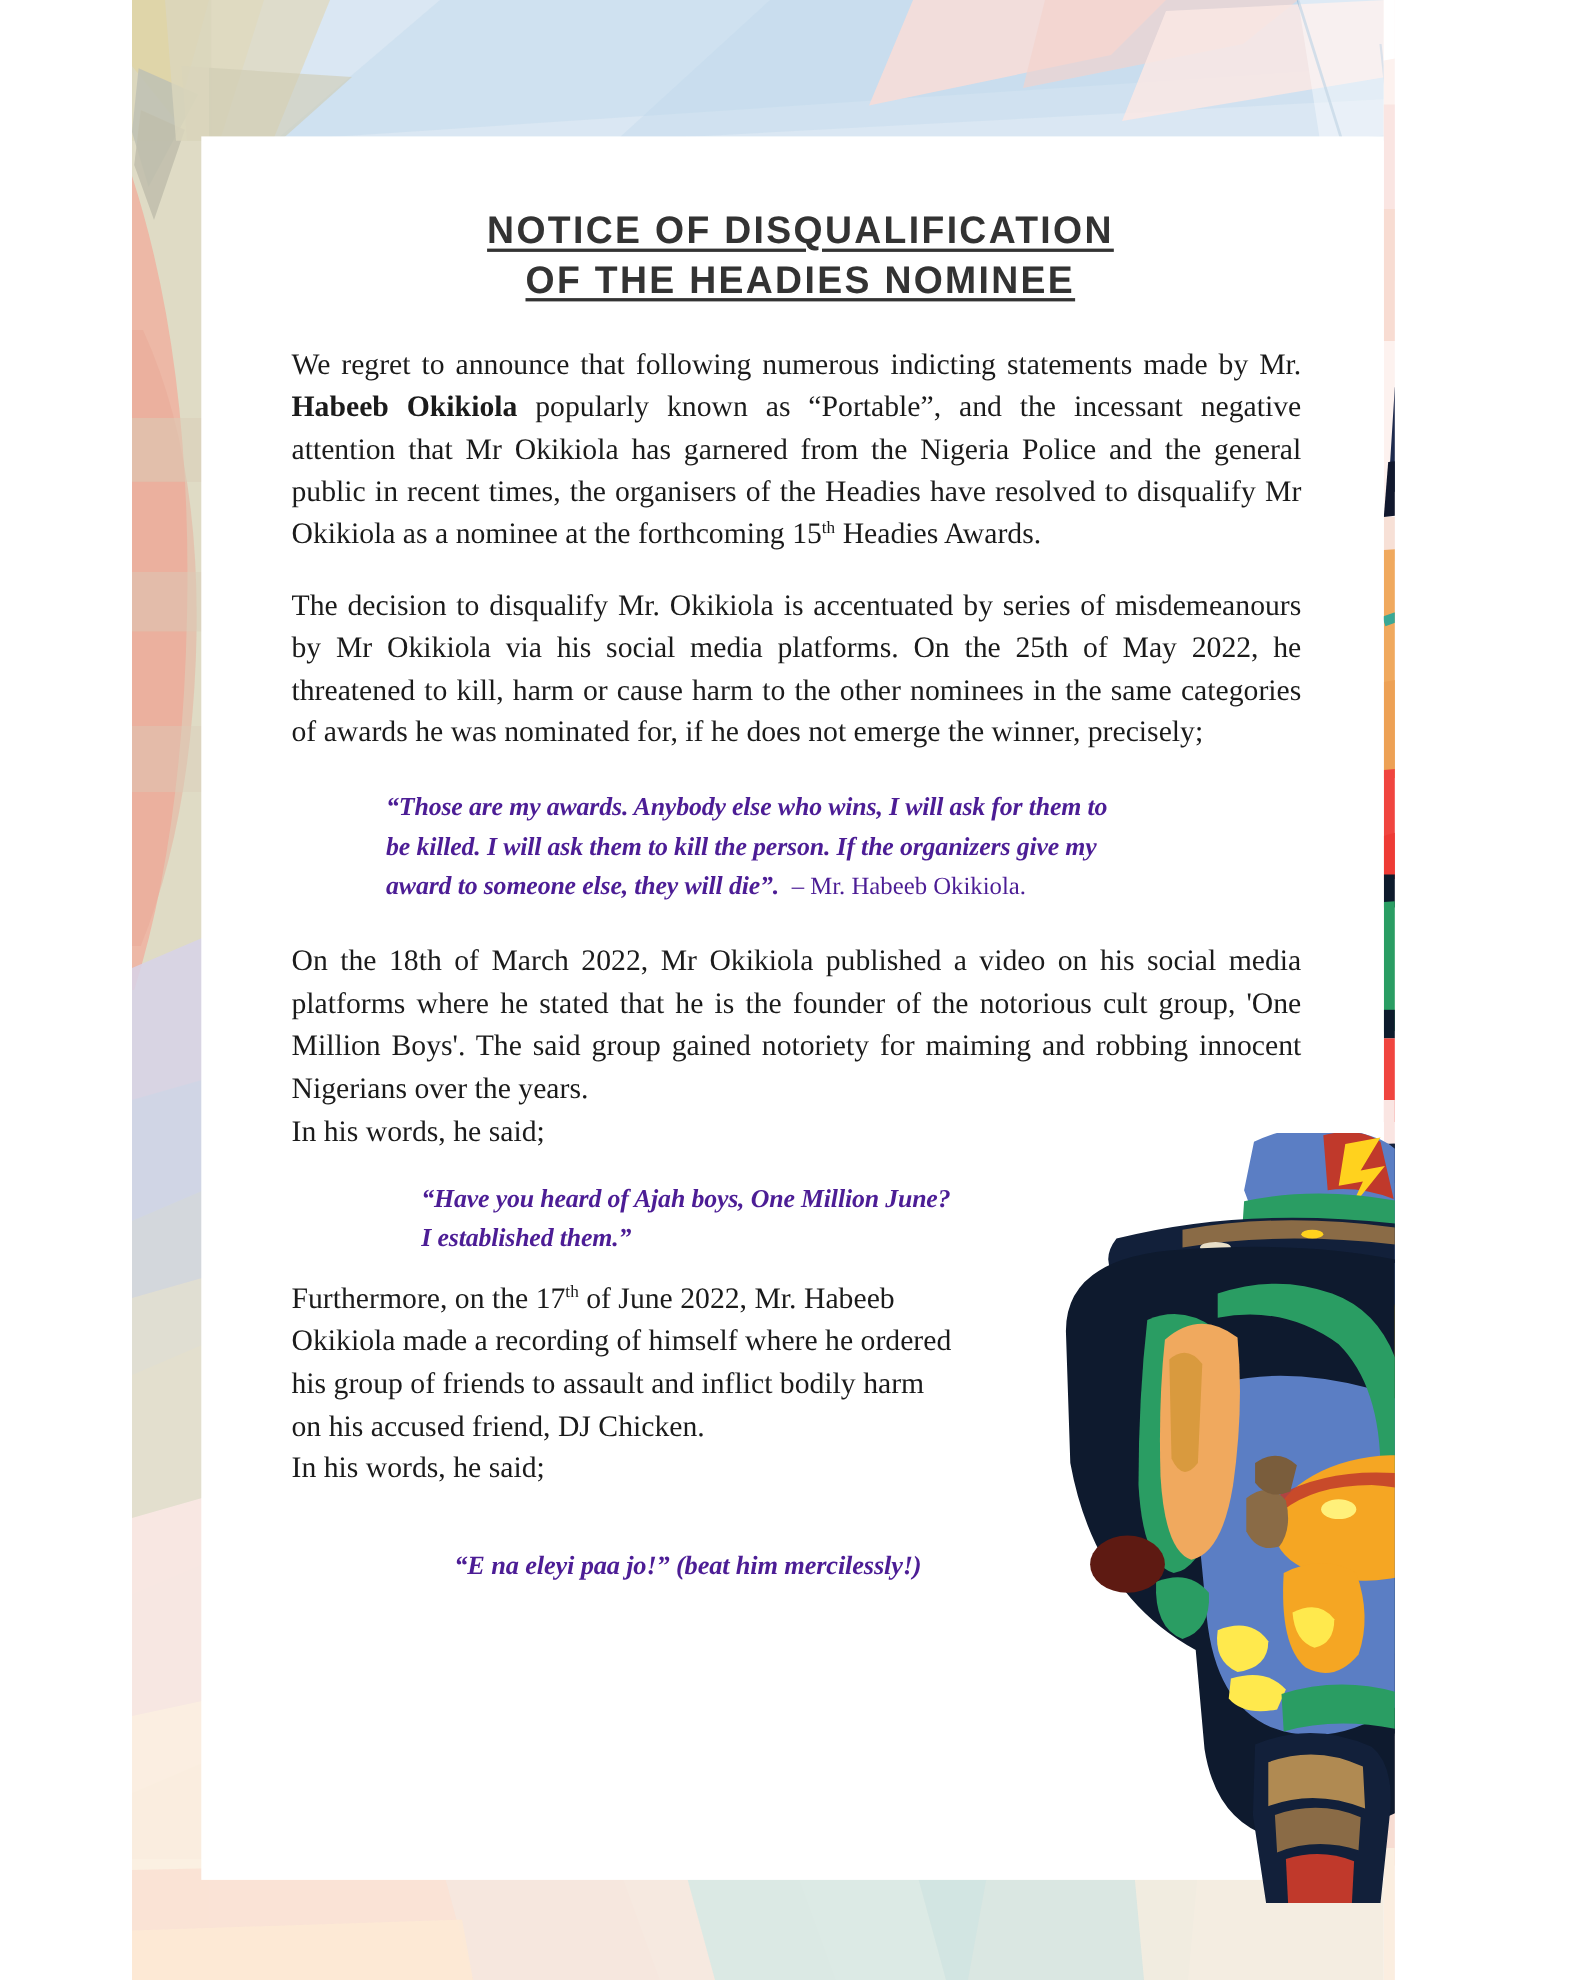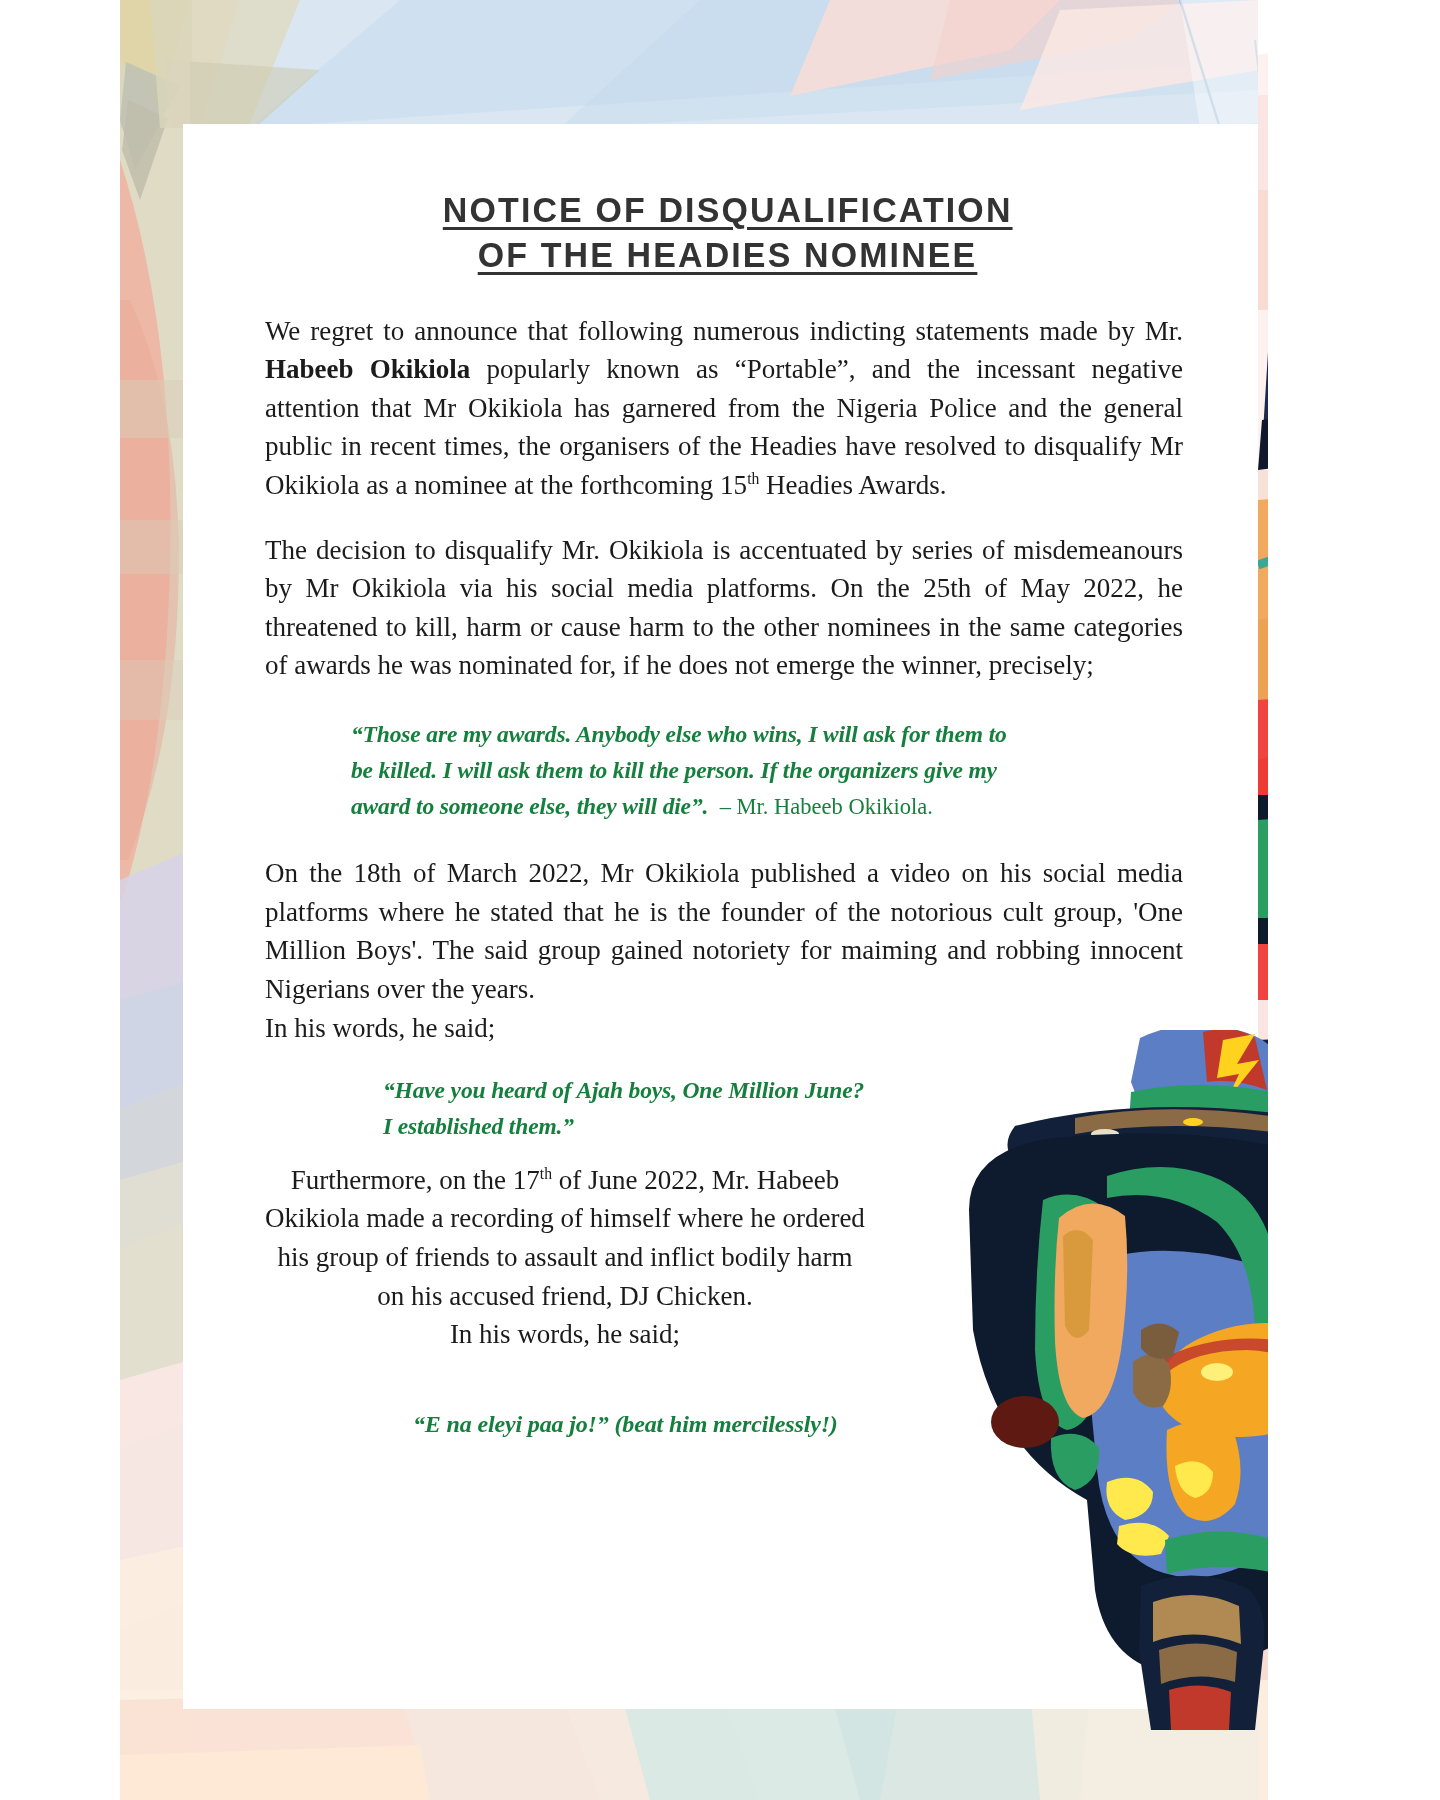--- a/index.html
+++ b/index.html
@@ -101,21 +101,21 @@
     vertical-align: 0.62em;
     line-height: 0;
   }
 
   .quote {
     font-family: "Liberation Serif", "DejaVu Serif", serif;
     font-weight: bold;
     font-style: italic;
     font-size: 23.5px;
     line-height: 1.52;
-    color: #15803d;
+    color: #4c1d95;
     letter-spacing: -0.15px;
   }
   .quote-1 {
     margin: 32px 0 30px 0;
     padding-left: 86px;
     width: 760px;
   }
   .quote-1 .attrib {
     font-weight: normal;
     font-style: normal;
@@ -130,21 +130,21 @@
     margin: 52px 0 0 0;
     padding-left: 148px;
     font-size: 24px;
   }
   .quote-3 .paren {
     font-weight: bold;
     font-style: italic;
   }
 
   .narrow { width: 600px; }
-  .narrow p.para { text-align: center; }
+  .narrow p.para { text-align: left; }
 </style>
 </head>
 <body>
 
 <div class="poster">
 
   <div class="art-bg">
     <svg viewBox="0 0 1440 1800" xmlns="http://www.w3.org/2000/svg">
       <defs>
         <clipPath id="pageclip">

